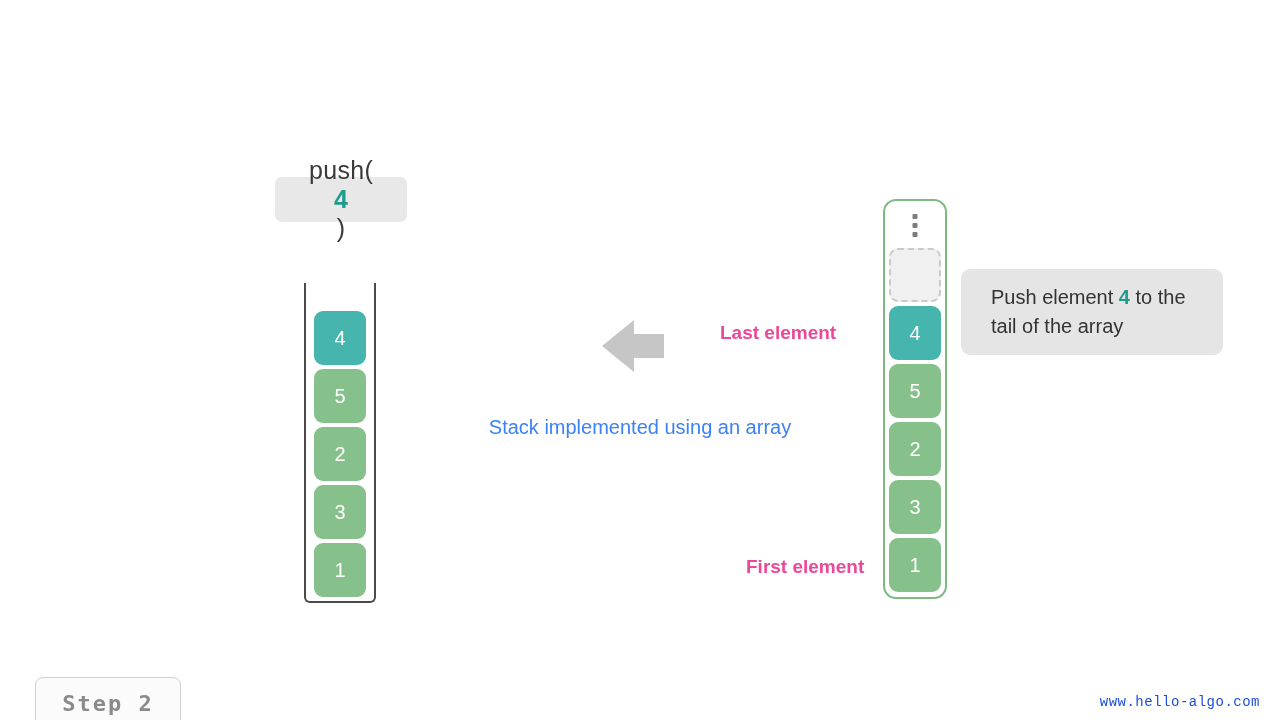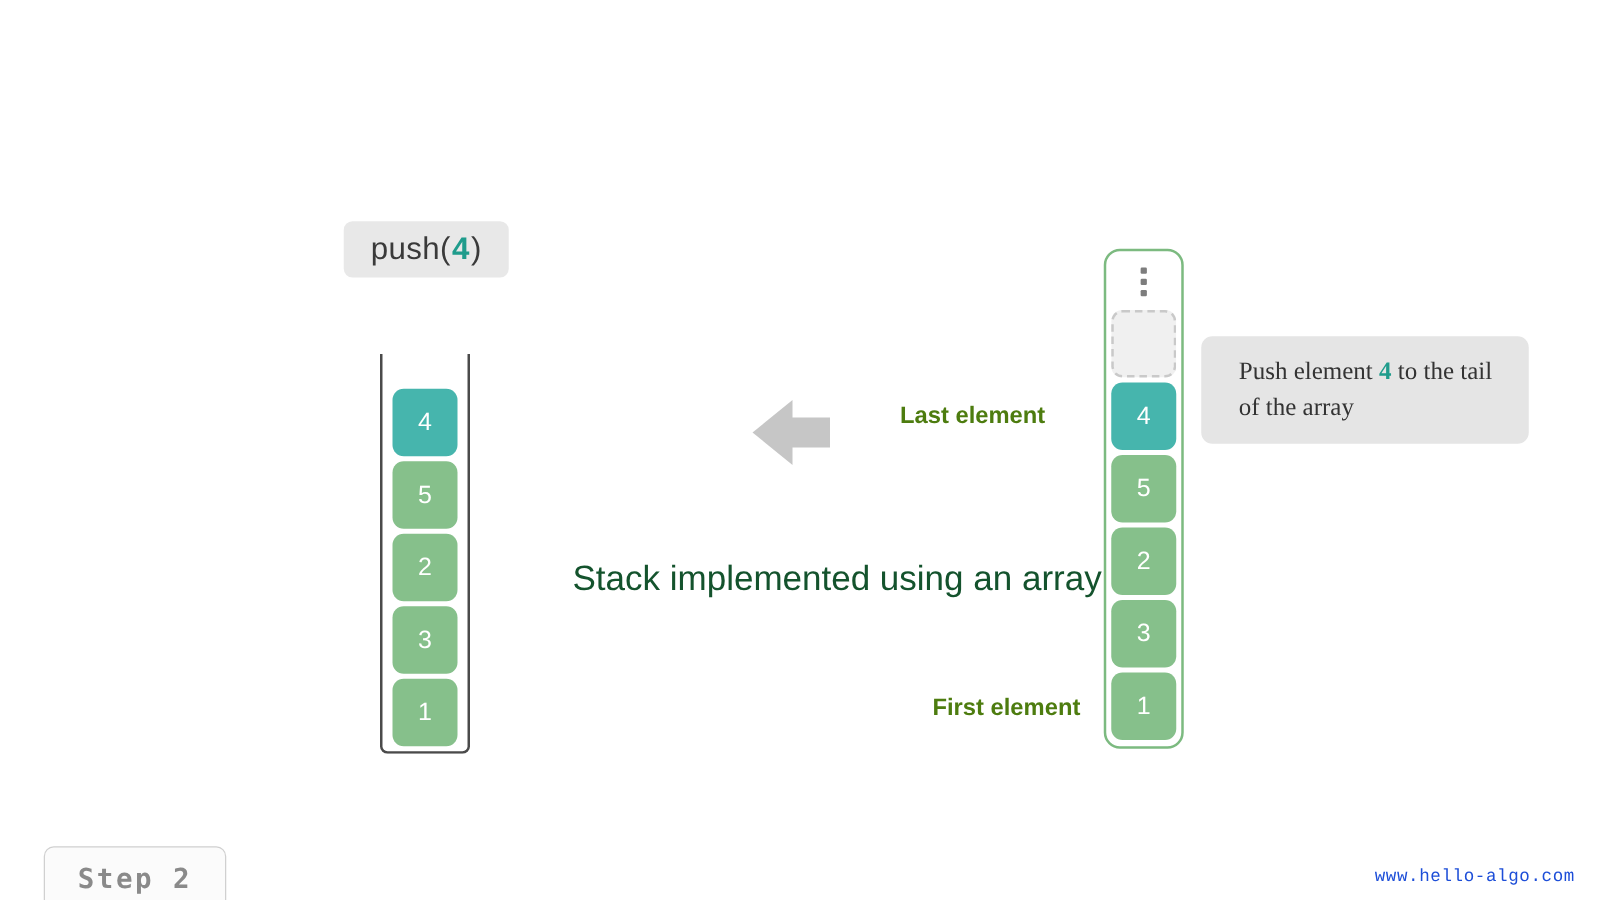--- a/index.html
+++ b/index.html
@@ -24,20 +24,21 @@
     width: 132px;
     height: 45px;
     background: #e8e8e8;
     border-radius: 7px;
     display: flex;
     align-items: center;
     justify-content: center;
     font-size: 25px;
     color: #3a3a3a;
     letter-spacing: 0.3px;
+    flex-direction: column;
   }
   #op-label .hl {
     color: #1f9c8c;
     font-weight: bold;
     margin: 0 1px;
   }
 
   
   #left-stack {
     position: absolute;
@@ -114,34 +115,34 @@
     width: 31px;
     height: 24px;
     background: #c6c6c6;
   }
 
   
   .bold-label {
     position: absolute;
     font-size: 19px;
     font-weight: bold;
-    color: #4d7c0f;
+    color: #ec4899;
     white-space: nowrap;
   }
   #last-element-label { left: 720px; top: 322px; }
   #first-element-label { left: 710px; top: 556px; margin-left: 36px; }
 
   #caption {
     position: absolute;
     left: 458px;
-    top: 447px;
+    top: 416px;
     width: 364px;
     text-align: center;
-    font-size: 28px;
-    color: #14532d;
+    font-size: 20px;
+    color: #3b82f6;
     white-space: nowrap;
   }
 
   
   #right-stack {
     position: absolute;
     left: 883px;
     top: 199px;
     width: 64px;
     height: 400px;
@@ -187,21 +188,20 @@
     height: 86px;
     background: #e5e5e5;
     border-radius: 9px;
     display: flex;
     align-items: center;
     box-sizing: border-box;
     padding: 0 28px 0 30px;
     font-size: 20px;
     line-height: 29px;
     color: #333333;
-    font-family: Liberation Serif, serif;
   }
   #annotation .hl {
     color: #1f9c8c;
     font-weight: bold;
   }
 
   
   #step-badge {
     position: absolute;
     left: 35px;

